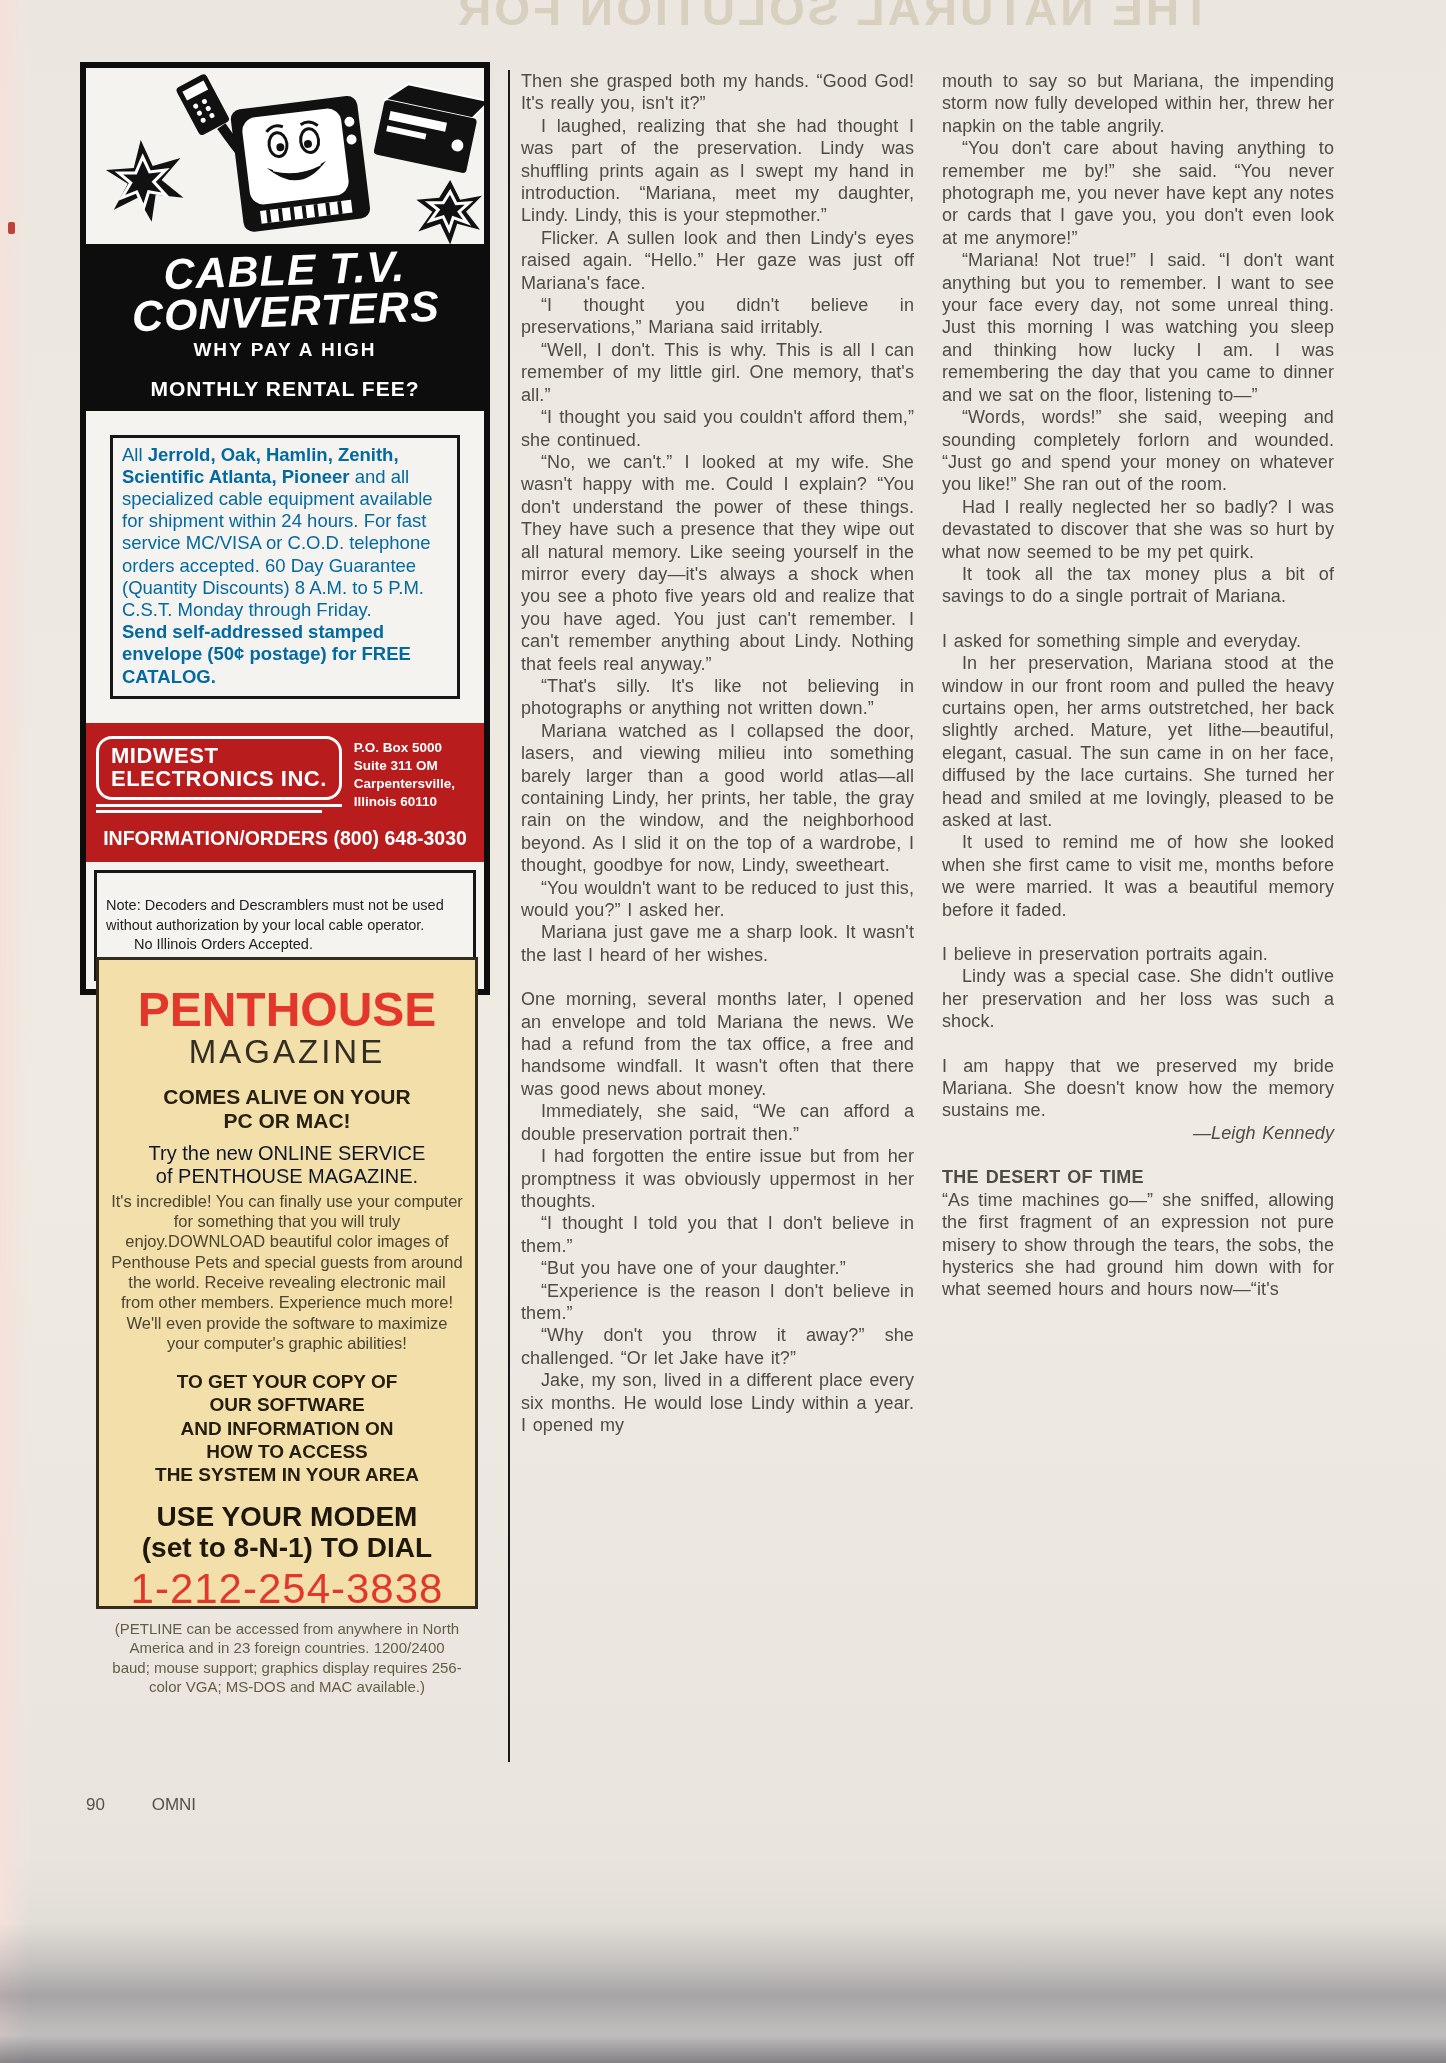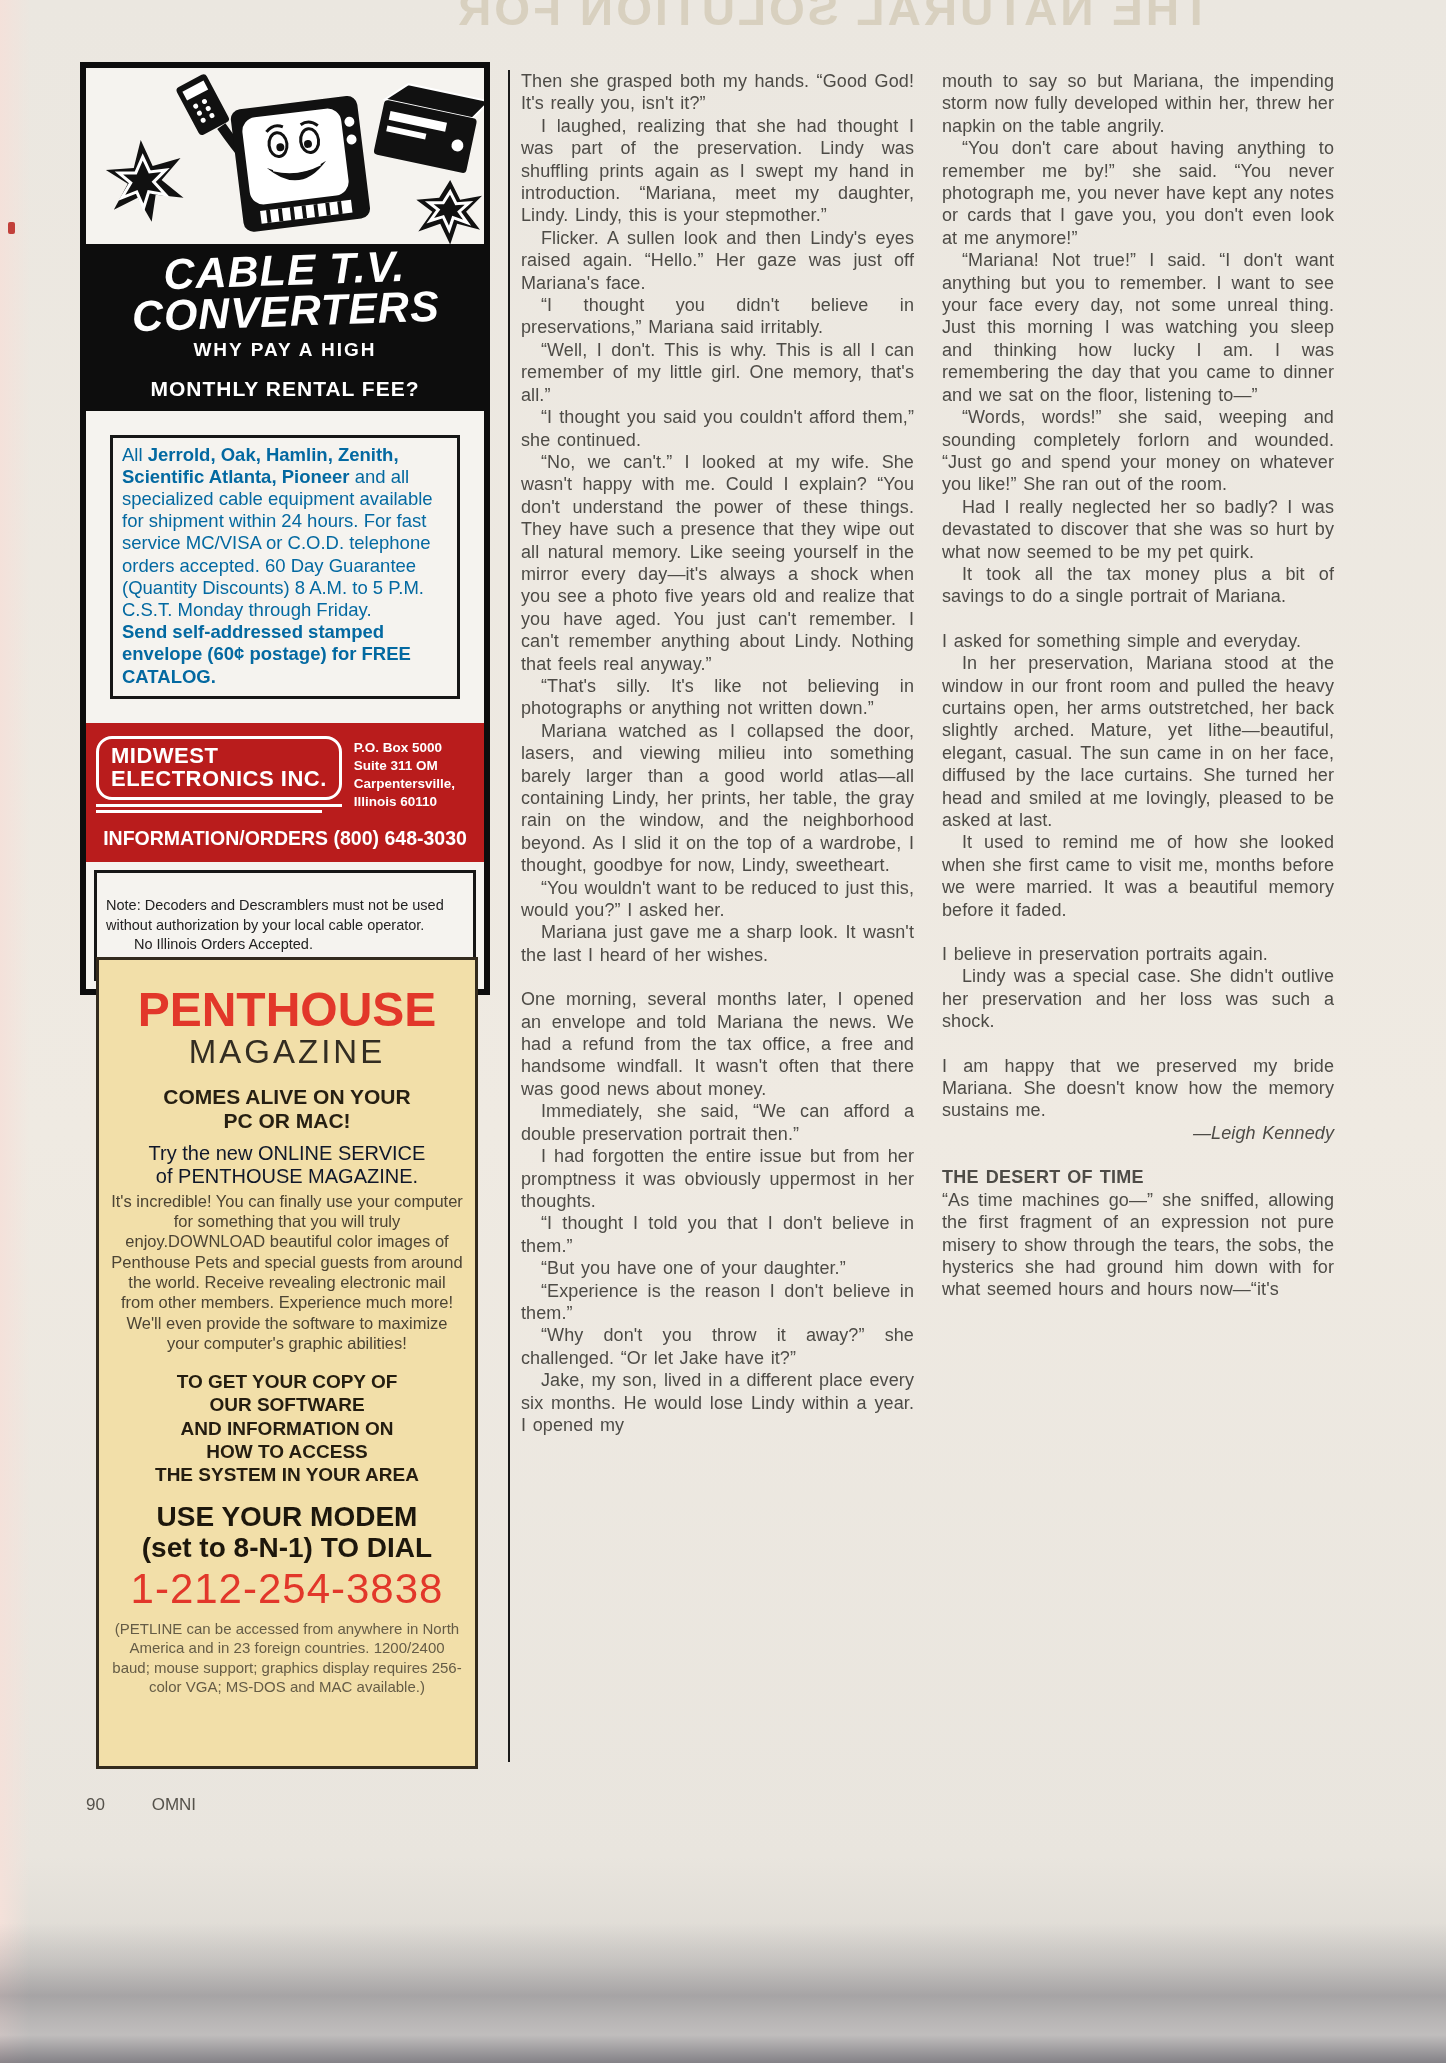--- a/index.html
+++ b/index.html
@@ -31,21 +31,21 @@
   .midwest-logo{border:3px solid #fff;border-radius:16px;padding:5px 12px 7px;display:inline-block;}
   .midwest-logo div{font-weight:bold;font-size:22px;line-height:1.05;letter-spacing:.5px;}
   .logo-rule{height:3px;background:#fff;margin-top:4px;}
   .logo-rule.short{margin-top:3px;width:92%;}
   .midwest-address{margin-left:12px;font-size:13.5px;font-weight:bold;line-height:1.35;padding-top:3px;}
   .orders-line{text-align:center;font-weight:bold;font-size:19.5px;margin-top:14px;}
   .cable-note{margin:8px;border:3px solid #161616;padding:23px 9px;font-size:14.5px;line-height:1.35;color:#222;}
   .note2{margin-left:28px;}
 
   
-  .penthouse-ad{position:absolute;left:96px;top:957px;width:382px;height:812px;box-sizing:border-box;
+  .penthouse-ad{position:absolute;left:96px;top:957px;width:382px;height:652px;box-sizing:border-box;
     background:#f2dfa9;border:3px solid #332b1e;padding:26px 12px 0;text-align:center;color:#4c4434;}
   .pent-brand{color:#e2372a;font-size:48px;font-weight:bold;line-height:1;}
   .pent-sub{font-size:33px;letter-spacing:3px;color:#332d22;line-height:1.05;margin-top:1px;}
   .pent-head{margin-top:15px;}
   .pent-head div{font-size:21px;font-weight:bold;color:#261f12;line-height:1.15;}
   .pent-lead{margin-top:9px;}
   .pent-lead div{font-size:20px;line-height:1.15;color:#0f172a;}
   .pent-body{margin-top:3px;font-size:16.5px;line-height:1.23;}
   .pent-cta{margin-top:17px;}
   .pent-cta div{font-weight:bold;font-size:19px;line-height:1.22;color:#241d10;}
@@ -143,21 +143,21 @@
           <div>CONVERTERS</div>
         </div>
       <div class="cable-subs">
           <div>WHY PAY A HIGH</div>
           <div>MONTHLY RENTAL FEE?</div>
         </div>
     </div>
 
     <div class="cable-body" id="cable-body">
         <p><span>All </span><span class="b">Jerrold, Oak, Hamlin, Zenith, Scientific Atlanta, Pioneer</span><span> and all specialized cable equipment available for shipment within 24 hours. For fast service MC/VISA or C.O.D. telephone orders accepted. 60 Day Guarantee (Quantity Discounts) 8 A.M. to 5 P.M. C.S.T. Monday through Friday.</span></p>
-        <p><span class="b">Send self-addressed stamped envelope (60¢ postage) for FREE CATALOG.</span></p>
+        <p><span class="b">Send self-addressed stamped envelope (50¢ postage) for FREE CATALOG.</span></p>
       </div>
 
     <div class="cable-black">
       <div class="midwest-row">
         <div class="midwest-left">
           <div class="midwest-logo"><div>MIDWEST</div><div>ELECTRONICS INC.</div></div>
           <div class="logo-rule"></div>
           <div class="logo-rule short"></div>
         </div>
         <div class="midwest-address">

